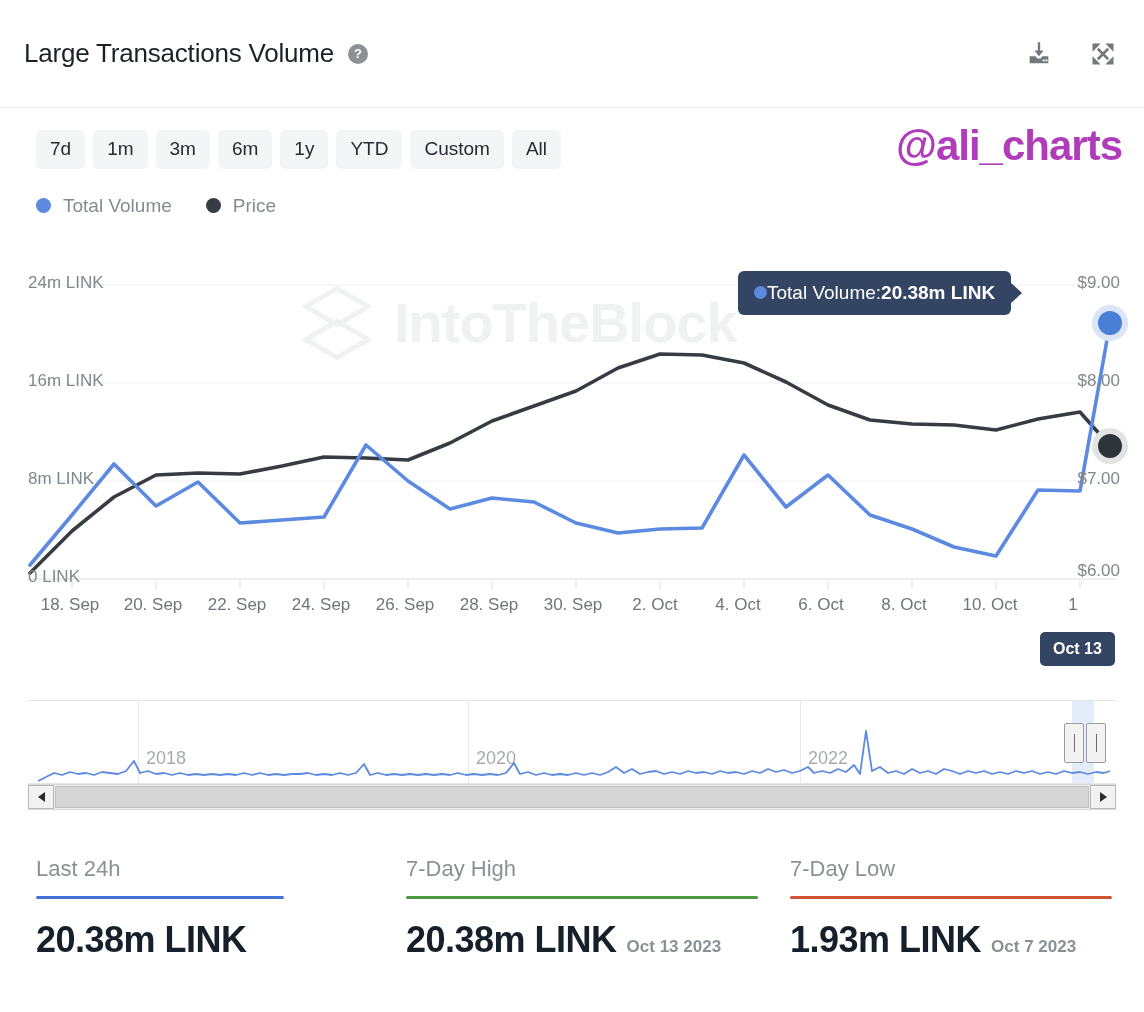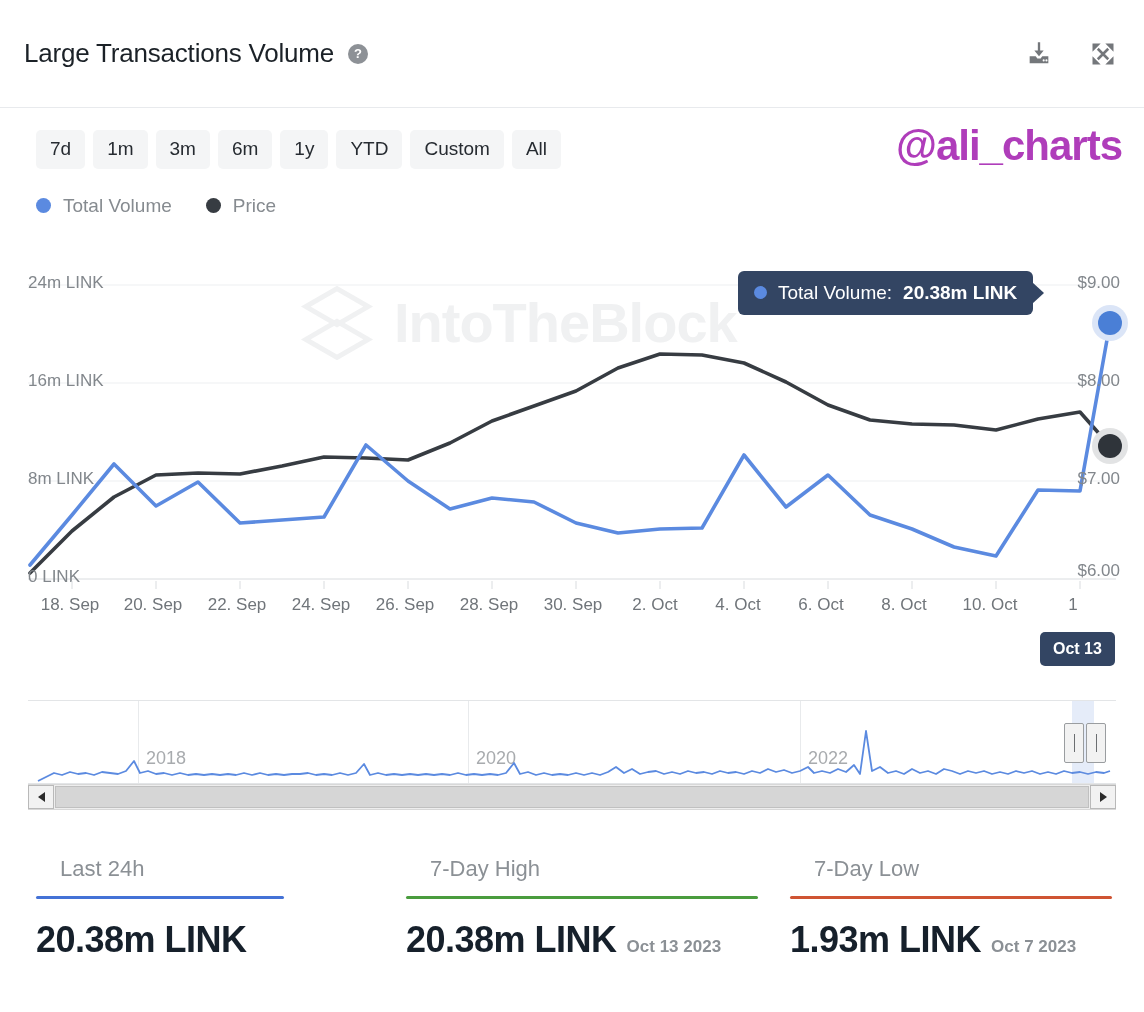--- a/index.html
+++ b/index.html
@@ -190,21 +190,20 @@
   
   .tooltip {
     position: absolute;
     background: #334563;
     color: #ffffff;
     border-radius: 6px;
     padding: 11px 16px;
     font-size: 19px;
     display: flex;
     align-items: center;
-    gap: 11px;
     white-space: nowrap;
     z-index: 12;
   }
   .tooltip b { font-weight: bold; }
   .tooltip .tip-dot {
     width: 13px;
     height: 13px;
     border-radius: 50%;
     display: inline-block;
   }
@@ -343,21 +342,20 @@
     display: flex;
     gap: 24px;
   }
   .stat {
     width: 330px;
   }
   .stat-label {
     font-size: 22px;
     color: #8b9095;
     margin-bottom: 14px;
-    margin-left: 24px;
   }
   .stat-rule {
     height: 3px;
     width: 100%;
     border-radius: 2px;
     margin-bottom: 20px;
   }
   .stat-value-row {
     display: flex;
     align-items: baseline;

